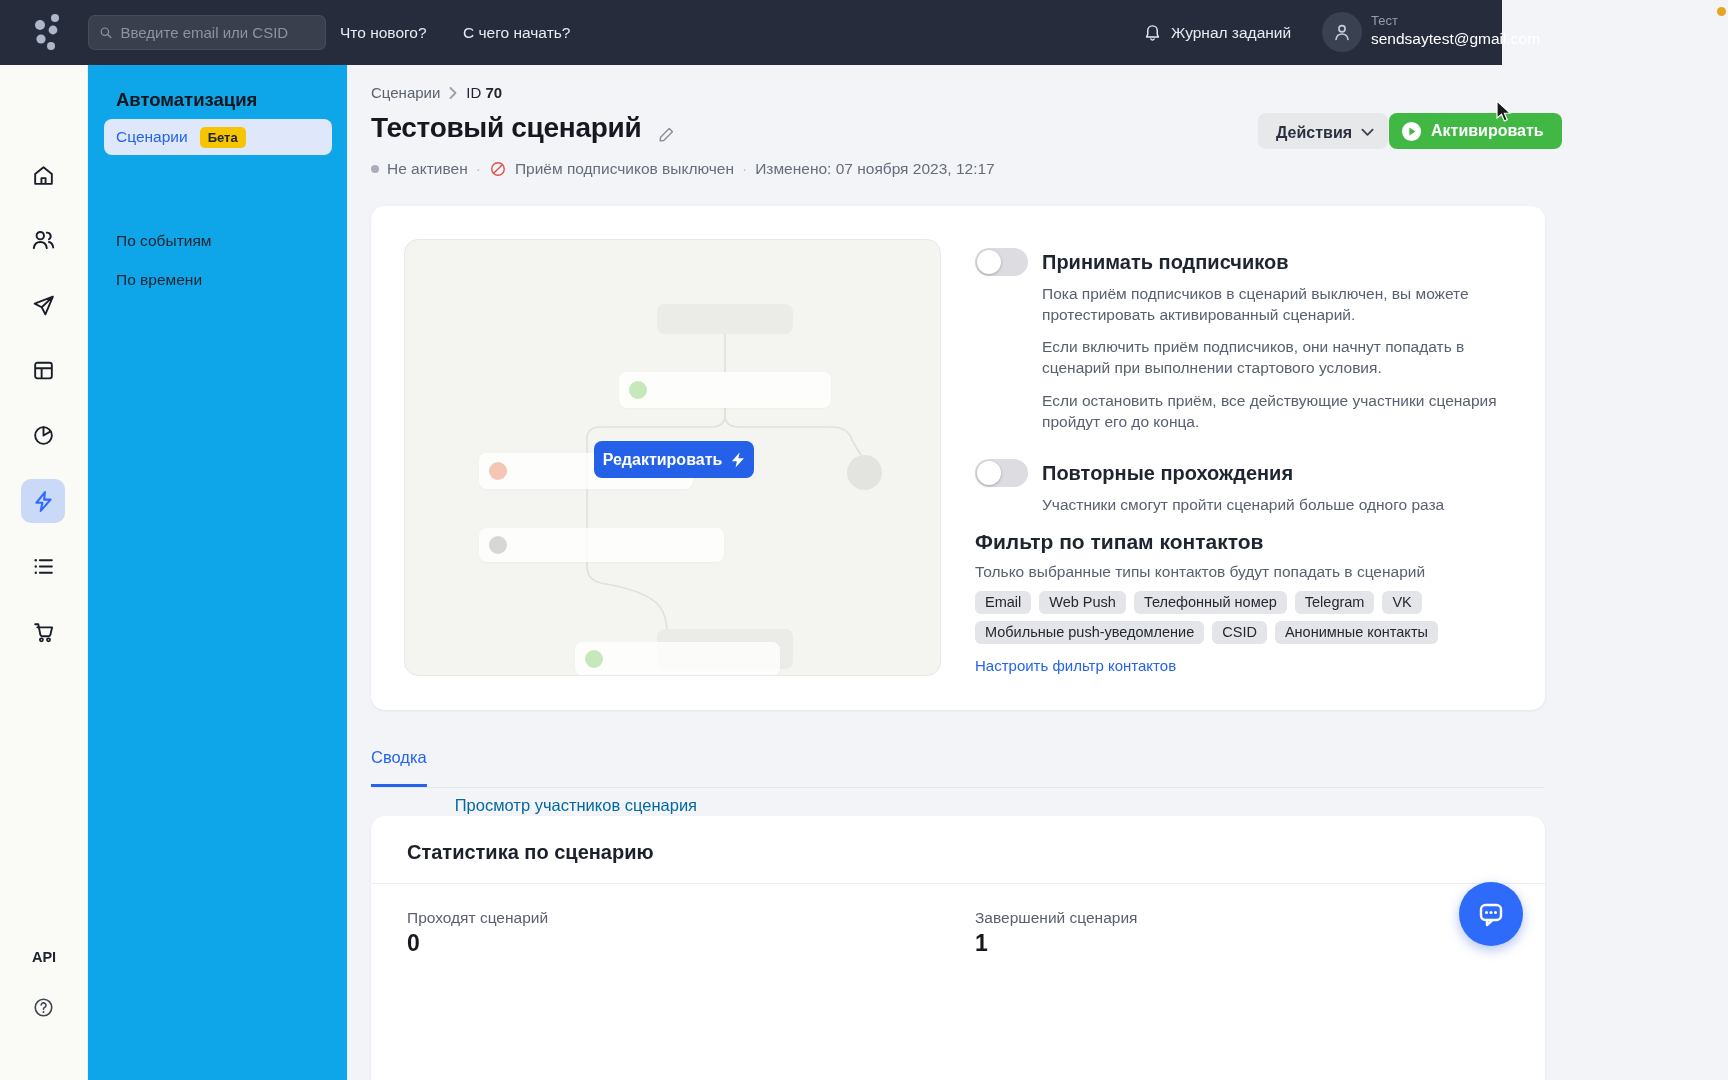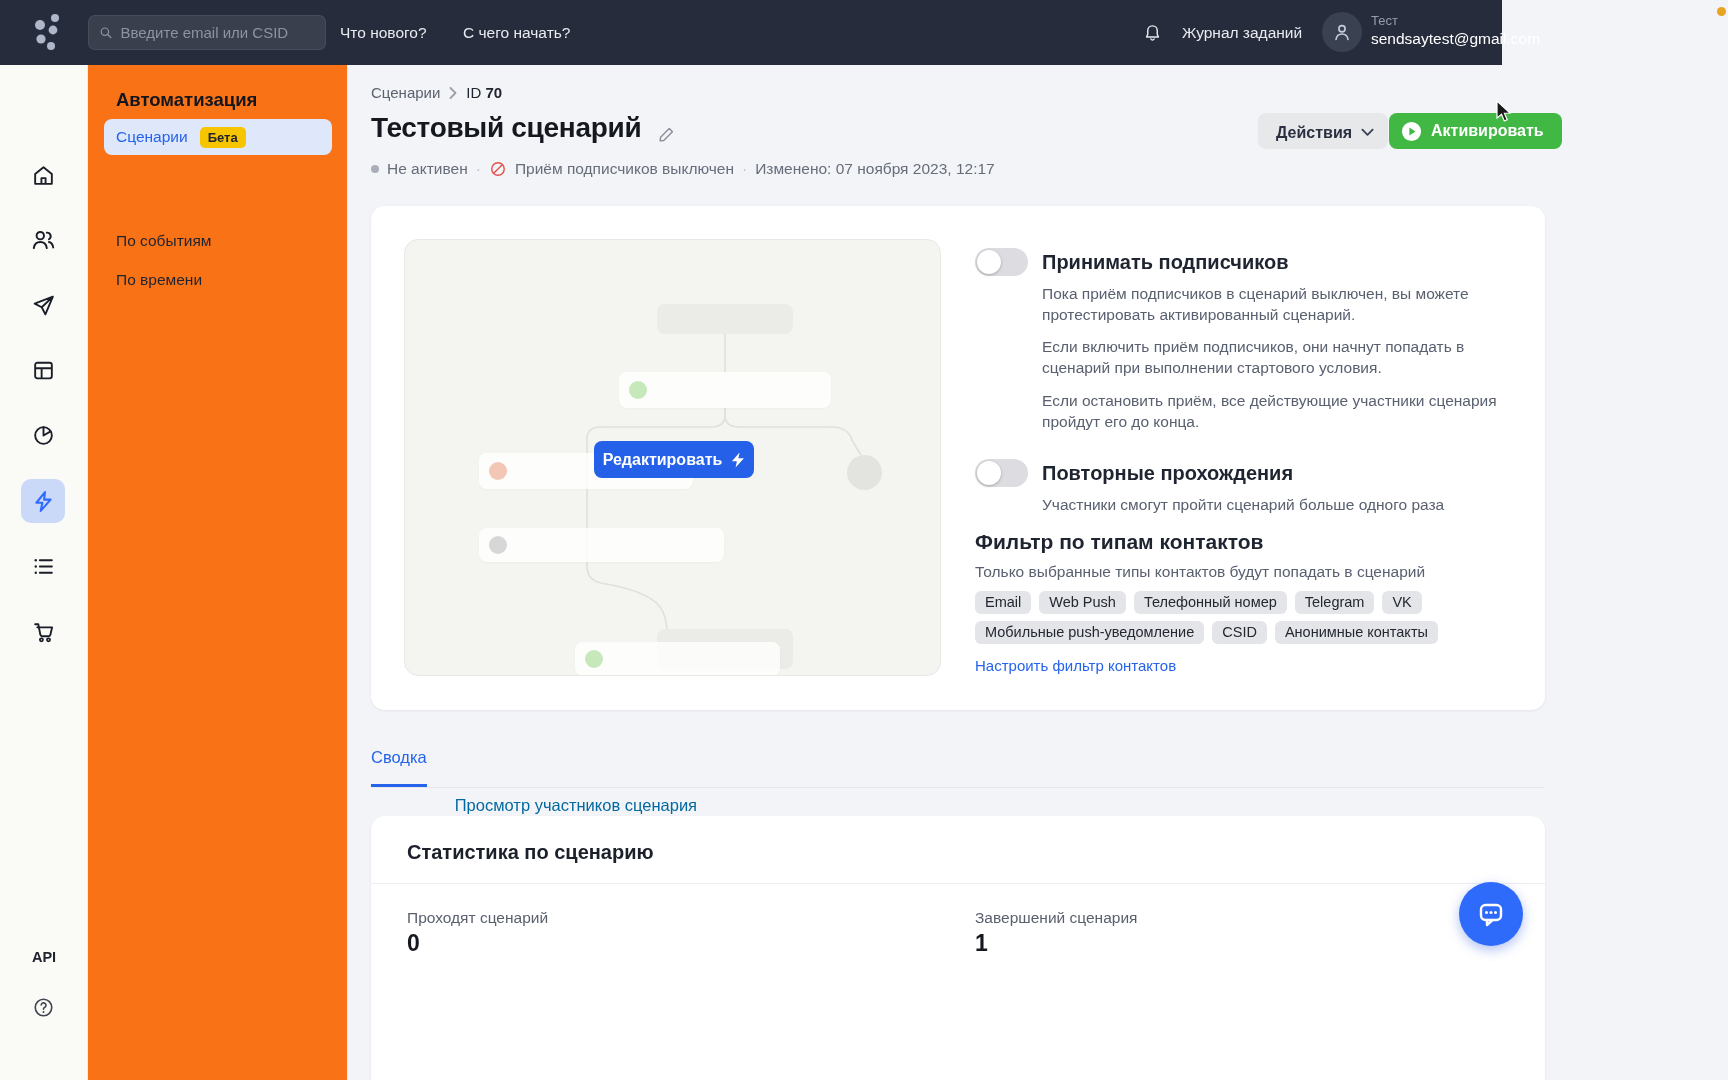--- a/index.html
+++ b/index.html
@@ -8,36 +8,36 @@
 
   
   .topbar { position:absolute; top:0; left:0; width:1502px; height:65px; background:#262C3C; z-index:30; }
   .logo { position:absolute; left:18px; top:8px; width:48px; height:48px; }
   .search { position:absolute; left:88px; top:15px; width:238px; height:35px; background:rgba(255,255,255,.09);
             border:1px solid rgba(255,255,255,.07); border-radius:7px; display:flex; align-items:center; padding:0 10px; gap:8px; }
   .search input { background:transparent; border:none; outline:none; color:#E8EAF1; font-size:15px; width:100%;
                   font-family:"Liberation Sans", sans-serif; }
   .search input::placeholder { color:#8D93A1; }
   .topnav-link { position:absolute; top:0; height:65px; display:flex; align-items:center; color:#E9EBF1; font-size:15.5px; cursor:pointer; }
-  .tasks { position:absolute; top:0; height:65px; left:1143px; display:flex; align-items:center; gap:20px; color:#E9EBF1; font-size:15.5px; cursor:pointer; }
+  .tasks { position:absolute; top:0; height:65px; left:1143px; display:flex; align-items:center; gap:9px; color:#E9EBF1; font-size:15.5px; cursor:pointer; }
   .avatar { position:absolute; left:1322px; top:12px; width:40px; height:40px; border-radius:50%; background:#3A4150;
             display:flex; align-items:center; justify-content:center; }
   .user-block { position:absolute; left:1371px; top:13px; line-height:1.25; }
   .user-name { font-size:13px; color:#969CAA; }
   .user-email { font-size:15.5px; color:#FFFFFF; }
   .notif-dot { position:absolute; left:1717px; top:7px; width:9px; height:9px; border-radius:50%; background:#E7A420; }
 
   
   .iconbar { position:absolute; left:0; top:65px; width:88px; height:1015px; background:#FAFAF7; border-right:1px solid #EDEDE9; z-index:20; }
   .icon-item { position:absolute; left:21px; width:44px; height:44px; border-radius:10px; display:flex; align-items:center; justify-content:center; cursor:pointer; }
   .icon-item.active { background:#CBD9F8; }
   .api-label { position:absolute; left:0; width:88px; text-align:center; top:884px; font-size:14.5px; font-weight:bold; color:#20252F; cursor:pointer; }
 
   
-  .subsidebar { position:absolute; left:88px; top:65px; width:260px; height:1015px; background:#f97316; border-right:1px solid #ECECEF; z-index:19; }
+  .subsidebar { position:absolute; left:88px; top:65px; width:260px; height:1015px; background:#0ea5e9; border-right:1px solid #ECECEF; z-index:19; }
   .subsidebar-title { position:absolute; left:28px; top:24px; font-size:18.5px; font-weight:bold; color:#13161D; }
   .subnav-active { position:absolute; left:16px; top:54px; width:228px; height:36px; background:#DFE7FB; border-radius:8px;
                    display:flex; align-items:center; padding:0 12px; gap:12px; cursor:pointer; }
   .subnav-active-label { color:#2563EB; font-size:15.5px; }
   .beta-badge { background:#F7C500; color:#20242E; font-size:13px; font-weight:bold; padding:3px 8px; border-radius:5px; }
   .subnav-item { position:absolute; left:28px; font-size:15.5px; color:#1F2430; cursor:pointer; }
 
   
   .breadcrumb { position:absolute; left:371px; top:84px; display:flex; align-items:center; gap:9px; font-size:15px; }
   .crumb-parent { color:#5B626F; cursor:pointer; }

